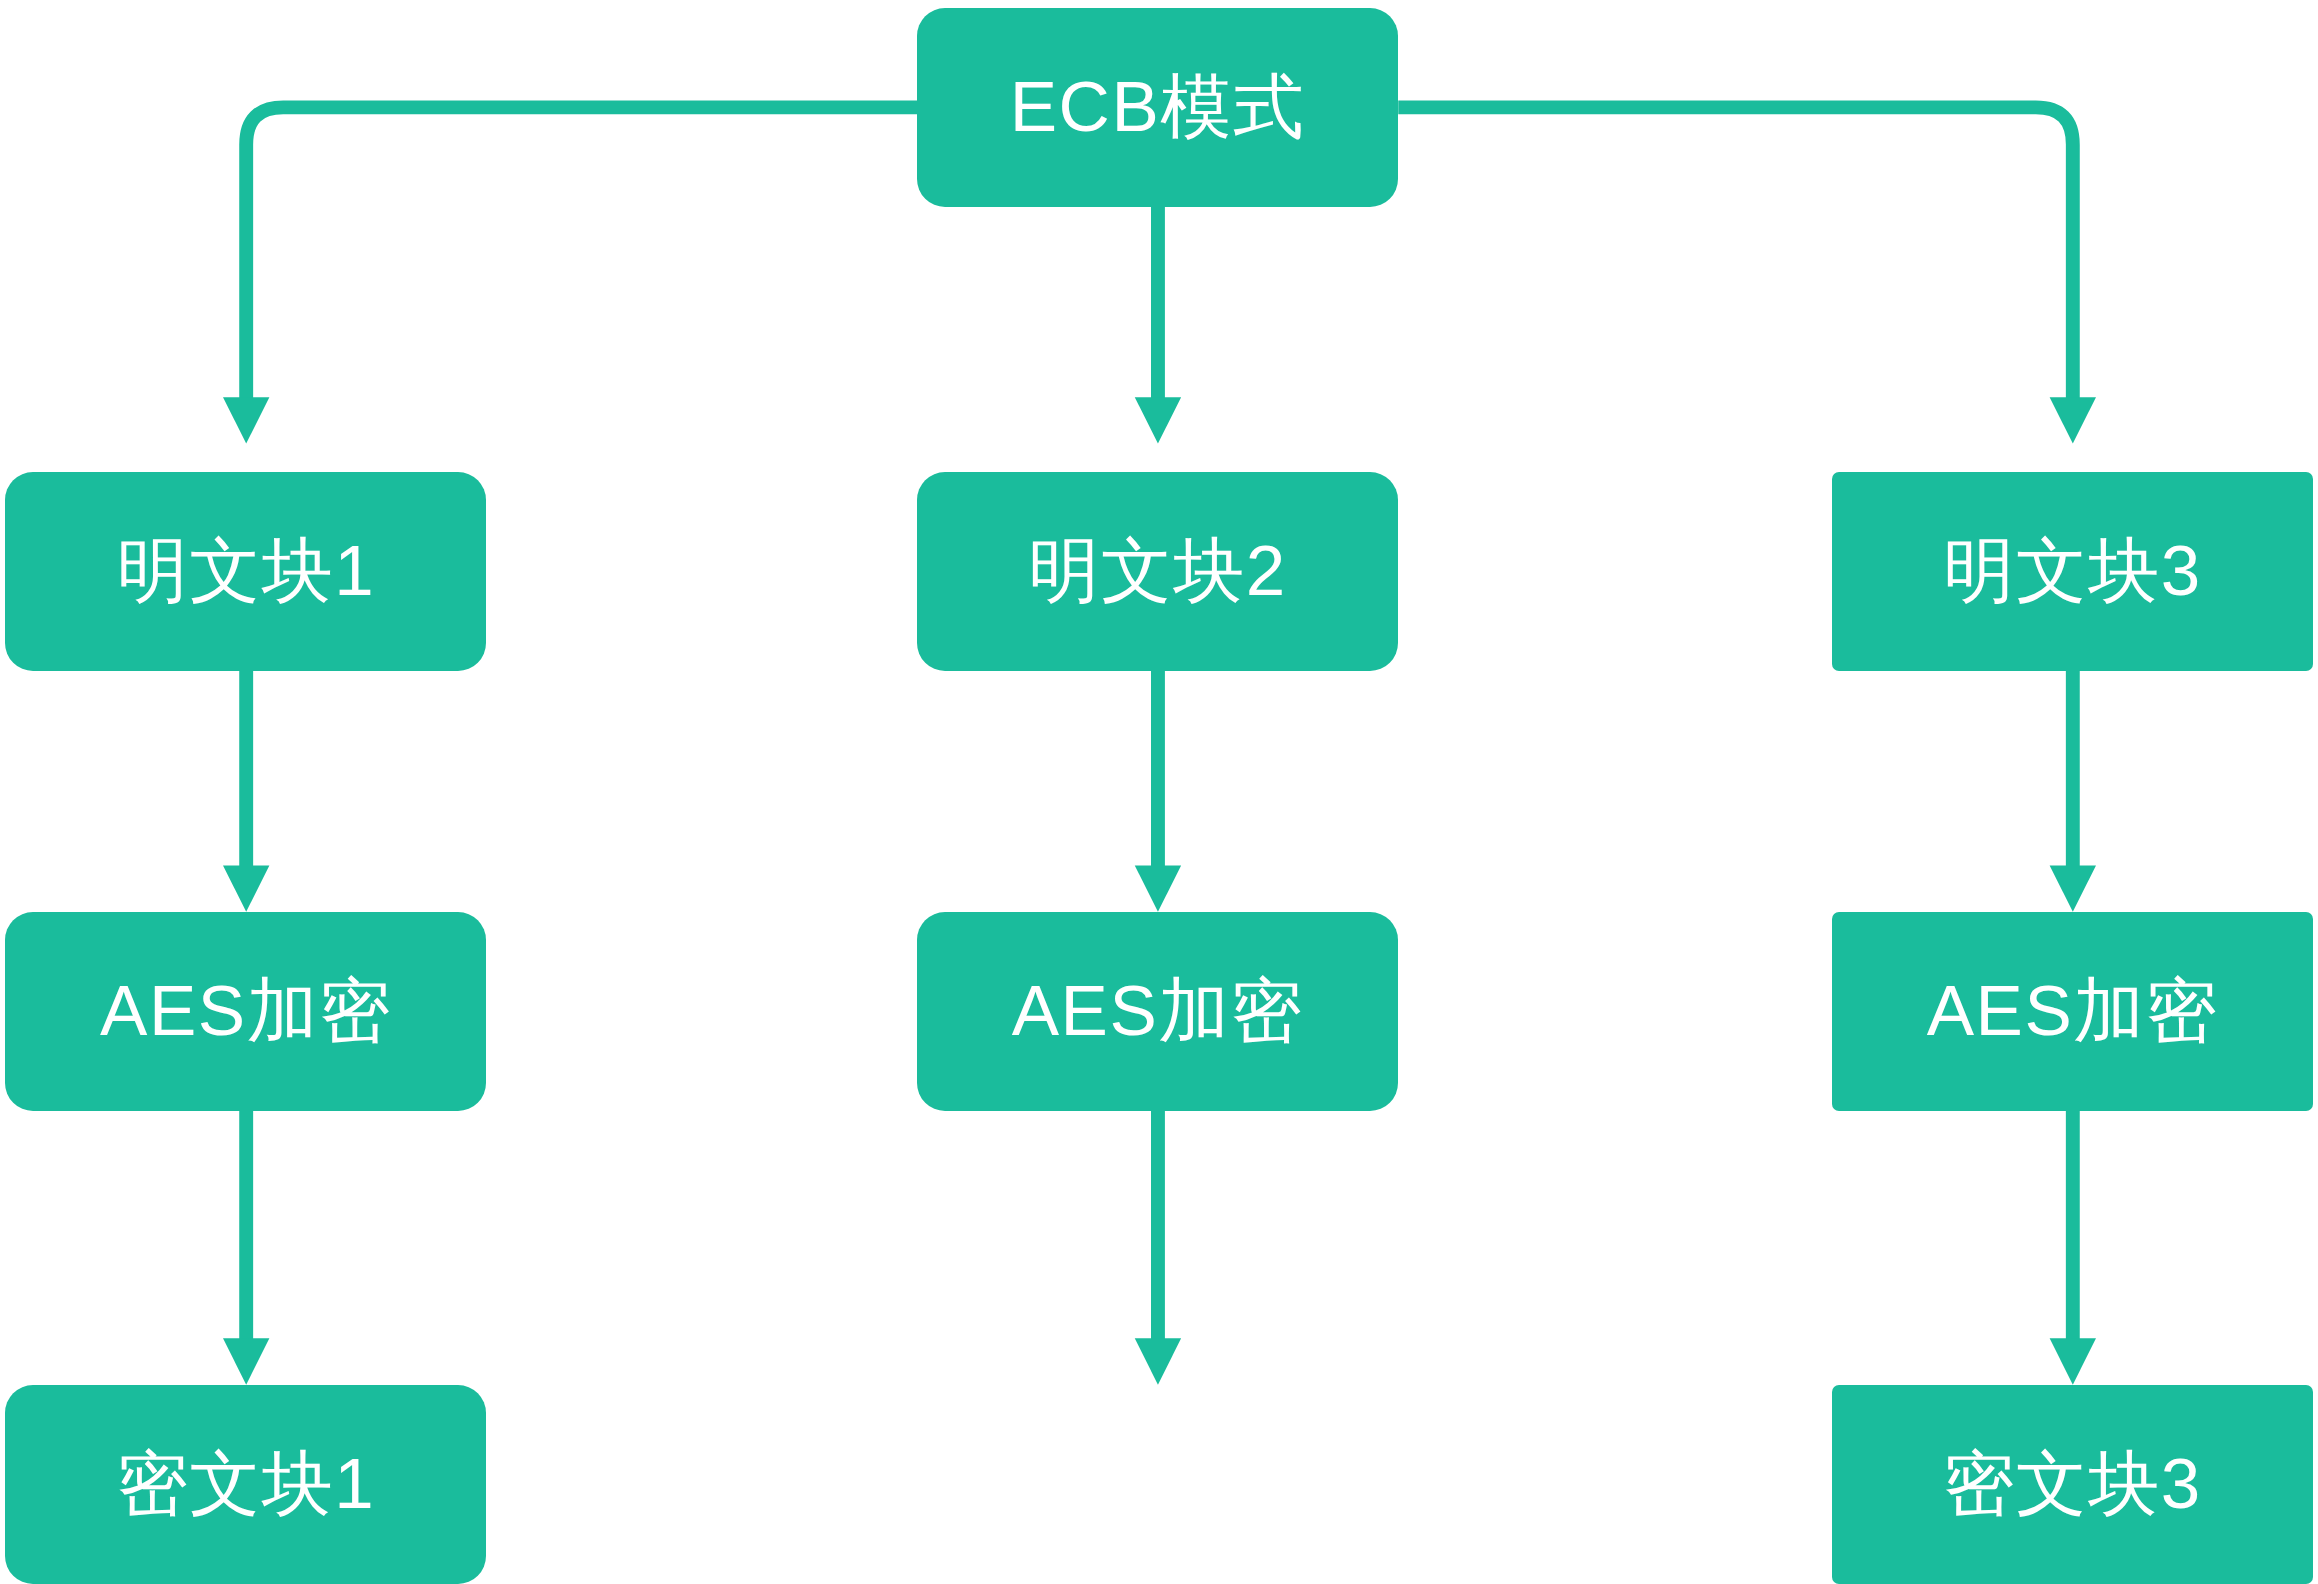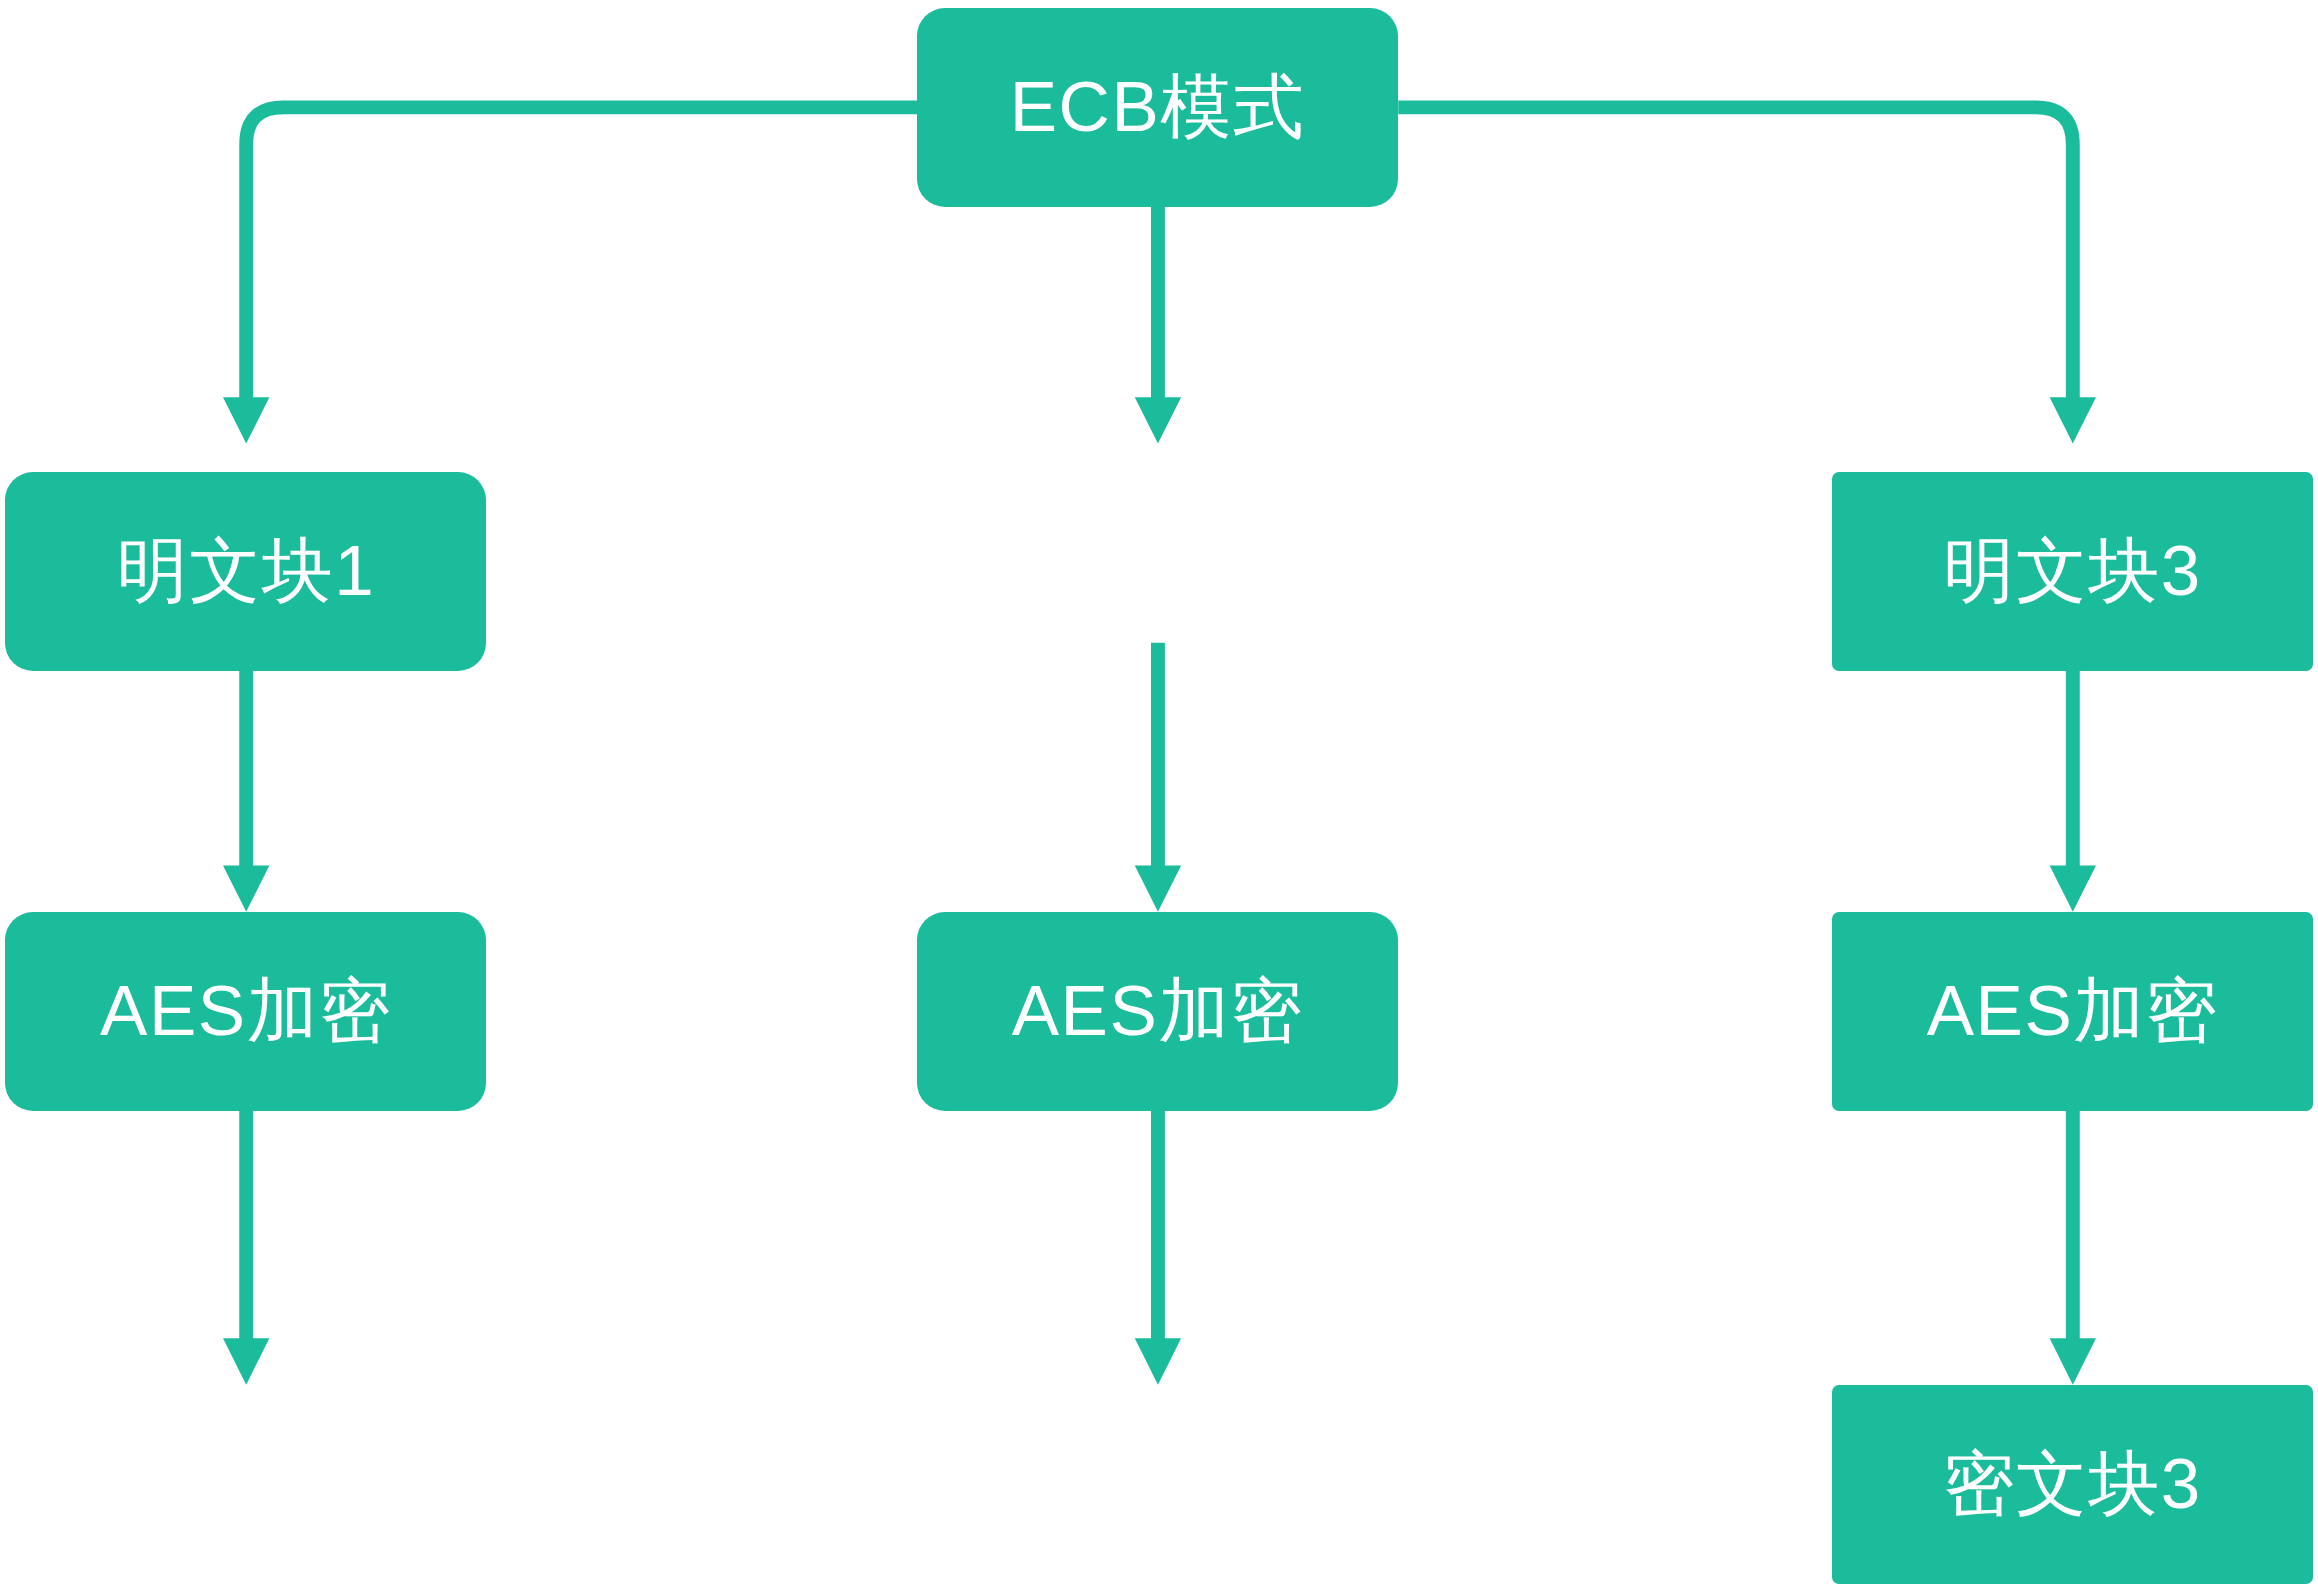--- a/index.html
+++ b/index.html
@@ -101,22 +101,24 @@
     </g>
     <g>
       <path class="edge-line" d="M 2682 1438 V 1736"></path>
       <polygon class="edge-arrow" points="2652,1732 2712,1732 2682,1792"></polygon>
     </g>
   </svg>
 
   <div class="node c2 r1">ECB模式</div>
 
   <div class="node c1 r2">明文块1</div>
+  <div class="node c2 r2">明文块2</div>
   <div class="node c3 r2">明文块3</div>
 
   <div class="node c1 r3">AES加密</div>
   <div class="node c2 r3">AES加密</div>
   <div class="node c3 r3">AES加密</div>
 
+  <div class="node c1 r4">密文块1</div>
   <div class="node c3 r4">密文块3</div>
 
 </div>
 
 
 </body></html>

